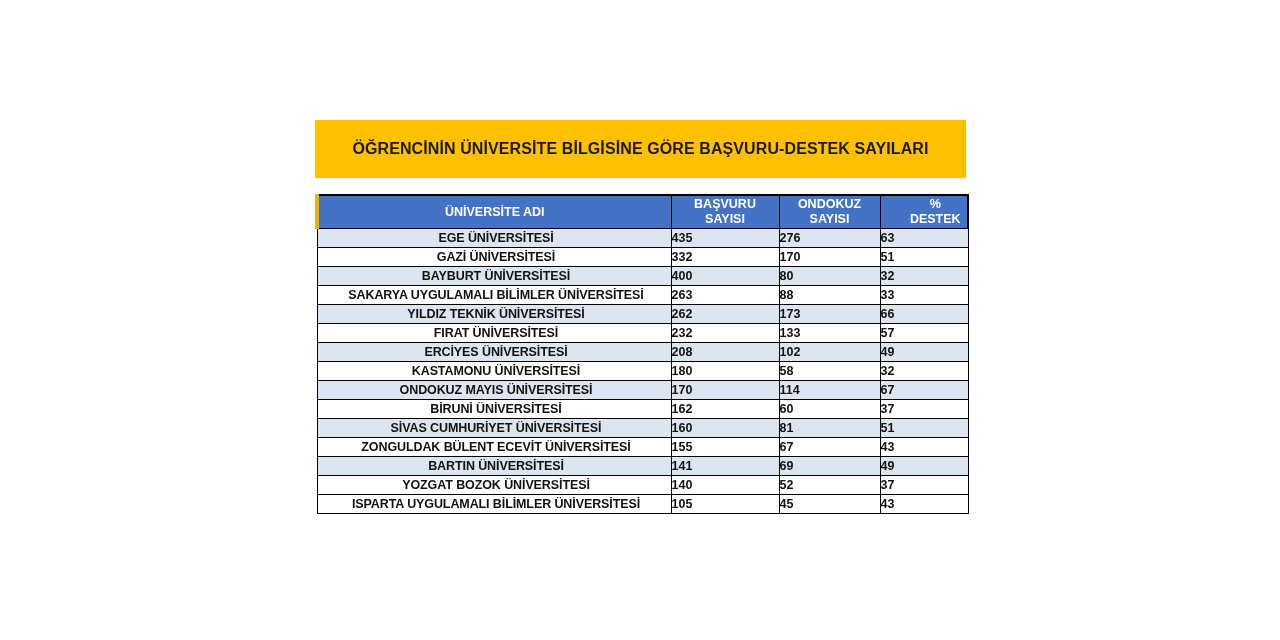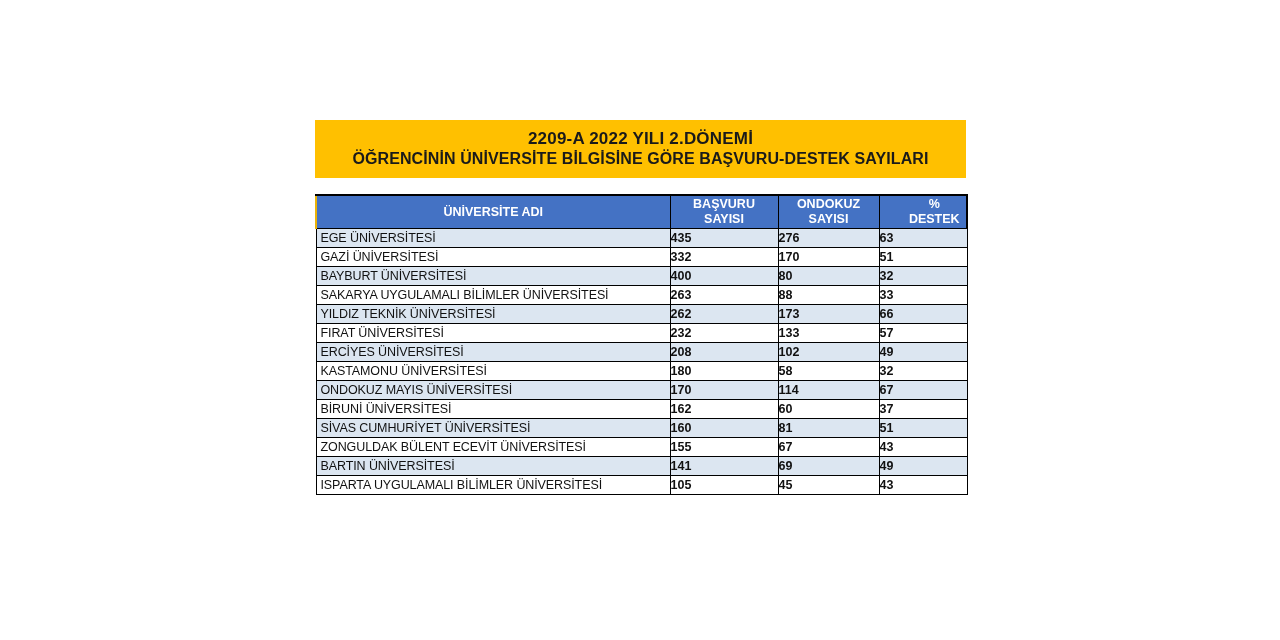--- a/index.html
+++ b/index.html
@@ -61,41 +61,40 @@
     font-weight: bold;
     text-align: center;
     vertical-align: middle;
     height: 33px;
     line-height: 1.2;
     white-space: normal;
     padding: 1px 2px;
     border: 1px solid #000000;
     border-top: 2px solid #000000;
   }
-  table.data th.first { border-left: 2px solid #eab308; margin-left: 44px; }
+  table.data th.first { border-left: 4px solid #eab308; margin-left: 44px; }
   table.data th.last  { border-right: 2px solid #000000; padding-left: 25px; }
   table.data td {
     height: 19px;
     vertical-align: middle;
     color: #111111;
     background: #ffffff;
   }
   table.data tr.stripe td { background: #DCE6F1; }
-  td.uni-name { text-align: left; padding-left: 4px; font-weight: normal; letter-spacing: -0.1px; }
+  td.uni-name { text-align: center; padding-left: 4px; font-weight: bold; letter-spacing: -0.1px; }
   td.num { font-weight: bold; }
   td.cell-first { border-left: 2px solid #000000; }
   td.cell-last  { border-right: 2px solid #000000; }
 </style>
 </head>
 <body>
 
 <div class="page">
 
   <div class="banner">
-    <div class="banner-title">2209-A 2022 YILI 2.DÖNEMİ</div>
     <div class="banner-subtitle">ÖĞRENCİNİN ÜNİVERSİTE BİLGİSİNE GÖRE BAŞVURU-DESTEK SAYILARI</div>
   </div>
 
   <div class="table-clip">
     <table class="data">
       <colgroup>
         <col style="width:354px">
         <col style="width:108px">
         <col style="width:101px">
         <col style="width:88px">
@@ -181,20 +180,26 @@
             <td class="num">67</td>
             <td class="num cell-last">43</td>
           </tr>
           <tr class="stripe">
             <td class="uni-name cell-first">BARTIN ÜNİVERSİTESİ</td>
             <td class="num">141</td>
             <td class="num">69</td>
             <td class="num cell-last">49</td>
           </tr>
           <tr>
+            <td class="uni-name cell-first">YOZGAT BOZOK ÜNİVERSİTESİ</td>
+            <td class="num">140</td>
+            <td class="num">52</td>
+            <td class="num cell-last">37</td>
+          </tr>
+          <tr>
             <td class="uni-name cell-first">ISPARTA UYGULAMALI BİLİMLER ÜNİVERSİTESİ</td>
             <td class="num">105</td>
             <td class="num">45</td>
             <td class="num cell-last">43</td>
           </tr>
         </tbody>
     </table>
   </div>
 
 </div>

